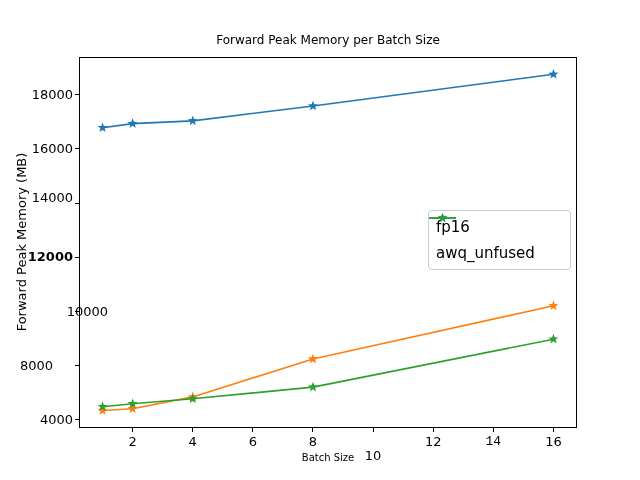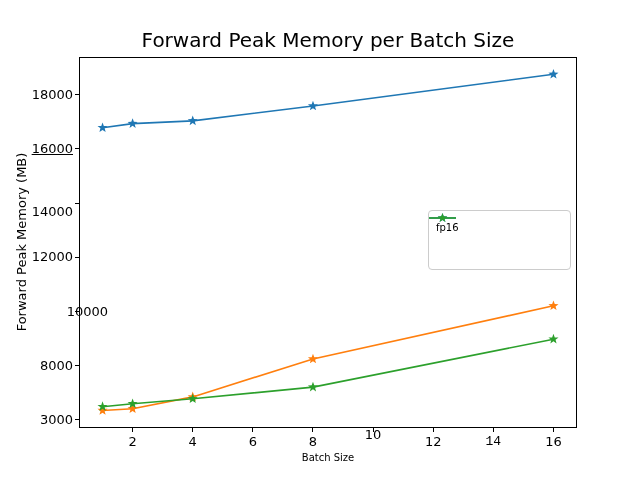--- a/index.html
+++ b/index.html
@@ -2,21 +2,21 @@
 <html><head>
 <meta charset="utf-8">
 <style>
   html,body{margin:0;padding:0;background:#fff;}
   .figure{
     position:relative;width:640px;height:480px;background:#fff;overflow:hidden;
     font-family:"DejaVu Sans","Liberation Sans",sans-serif;color:#000;
   }
   .chart-title{
     position:absolute;left:80px;top:30px;width:496px;text-align:center;
-    font-size:20px;line-height:20px;white-space:nowrap;
+    font-size:12px;line-height:20px;white-space:nowrap;
   }
   .xlabel{
     position:absolute;left:80px;top:450px;width:496px;text-align:center;
     font-size:10px;line-height:16px;
   }
   .ylabel-wrap{position:absolute;left:21px;top:242px;width:0;height:0;}
   .ylabel-wrap span{
     position:absolute;white-space:nowrap;font-size:13px;
     transform:translate(-50%,-50%) rotate(-90deg);
   }
@@ -29,21 +29,21 @@
   .xtick-label{width:40px;text-align:center;}
   .ytick-label{left:0;width:73px;text-align:right;}
   .tick-mark{position:absolute;background:#000;}
   .legend{
     position:absolute;left:348px;top:152px;width:143px;height:60px;
     box-sizing:border-box;padding:3px 7px;
     background:rgba(255,255,255,0.85);border:1px solid #ccc;border-radius:4px;
     display:flex;flex-direction:column;justify-content:space-around;
   }
   .legend-row{display:flex;align-items:center;gap:8px;height:19px;}
-  .legend-label{font-size:10px;white-space:nowrap;}
+  .legend-label{font-size:15px;white-space:nowrap;}
 </style>
 </head>
 <body>
 
 <div class="figure">
   <div class="chart-title">Forward Peak Memory per Batch Size</div>
   <div class="ylabel-wrap">
     <span>Forward Peak Memory (MB)</span>
   </div>
   <div class="plot-area">
@@ -61,49 +61,50 @@
             <line x1="0" y1="7" x2="27" y2="7" stroke="#1f77b4" stroke-width="1.6"></line>
             <path d="M13.50 2.00L14.73 5.30L18.26 5.45L15.50 7.65L16.44 11.05L13.50 9.10L10.56 11.05L11.50 7.65L8.74 5.45L12.27 5.30Z" fill="#1f77b4"></path>
           </svg>
           <span class="legend-label">fp16</span>
         </div>
         <div class="legend-row">
           <svg width="27" height="14">
             <line x1="0" y1="7" x2="27" y2="7" stroke="#2ca02c" stroke-width="1.6"></line>
             <path d="M13.50 2.00L14.73 5.30L18.26 5.45L15.50 7.65L16.44 11.05L13.50 9.10L10.56 11.05L11.50 7.65L8.74 5.45L12.27 5.30Z" fill="#2ca02c"></path>
           </svg>
+          <span class="legend-label">awq_unfused</span>
         </div>
       </div>
   </div>
   <div id="ticks">
       <div class="tick-mark" style="left: 132.106px; top: 428px; width: 1px; height: 4px;"></div>
       <div class="tick-label xtick-label" style="left: 112.606px; top: 433px;">2</div>
       <div class="tick-mark" style="left: 192.227px; top: 428px; width: 1px; height: 4px;"></div>
       <div class="tick-label xtick-label" style="left: 172.727px; top: 433px;">4</div>
       <div class="tick-mark" style="left: 252.348px; top: 428px; width: 1px; height: 4px;"></div>
       <div class="tick-label xtick-label" style="left: 232.848px; top: 433px;">6</div>
       <div class="tick-mark" style="left: 312.47px; top: 428px; width: 1px; height: 4px;"></div>
       <div class="tick-label xtick-label" style="left: 292.97px; top: 433px;">8</div>
       <div class="tick-mark" style="left: 372.591px; top: 428px; width: 1px; height: 4px;"></div>
-      <div class="tick-label xtick-label" style="left: 353.091px; top: 426px;">10</div>
+      <div class="tick-label xtick-label" style="left: 353.091px; top: 447px;">10</div>
       <div class="tick-mark" style="left: 432.712px; top: 428px; width: 1px; height: 4px;"></div>
       <div class="tick-label xtick-label" style="left: 413.212px; top: 433px;">12</div>
       <div class="tick-mark" style="left: 492.833px; top: 428px; width: 1px; height: 4px;"></div>
       <div class="tick-label xtick-label" style="left: 473.333px; top: 433px; font-family: Liberation Mono, monospace;">14</div>
       <div class="tick-mark" style="left: 552.955px; top: 428px; width: 1px; height: 4px;"></div>
       <div class="tick-label xtick-label" style="left: 533.455px; top: 433px;">16</div>
       <div class="tick-mark" style="left: 75px; top: 419.451px; width: 4px; height: 1px;"></div>
-      <div class="tick-label ytick-label" style="top: 410.951px;">3000</div>
+      <div class="tick-label ytick-label" style="top: 410.951px;">4000</div>
       <div class="tick-mark" style="left: 75px; top: 365.226px; width: 4px; height: 1px;"></div>
-      <div class="tick-label ytick-label" style="top: 356.726px;">8000</div>
+      <div class="tick-label ytick-label" style="top: 356.726px; text-align: center;">8000</div>
       <div class="tick-mark" style="left: 75px; top: 311.001px; width: 4px; height: 1px;"></div>
       <div class="tick-label ytick-label" style="top: 302.501px; margin-left: 35px;">10000</div>
       <div class="tick-mark" style="left: 75px; top: 256.776px; width: 4px; height: 1px;"></div>
-      <div class="tick-label ytick-label" style="top: 248.276px;">12000</div>
+      <div class="tick-label ytick-label" style="top: 248.276px; font-weight: bold;">12000</div>
       <div class="tick-mark" style="left: 75px; top: 202.551px; width: 4px; height: 1px;"></div>
-      <div class="tick-label ytick-label" style="top: 203px;">14000</div>
+      <div class="tick-label ytick-label" style="top: 189px;">14000</div>
       <div class="tick-mark" style="left: 75px; top: 148.327px; width: 4px; height: 1px;"></div>
-      <div class="tick-label ytick-label" style="top: 139.827px; text-decoration: underline;">16000</div>
+      <div class="tick-label ytick-label" style="top: 139.827px;">16000</div>
       <div class="tick-mark" style="left: 75px; top: 94.1018px; width: 4px; height: 1px;"></div>
       <div class="tick-label ytick-label" style="top: 85.6018px;">18000</div>
     </div>
   <div class="xlabel">Batch Size</div>
 </div>
 
 </body></html>

